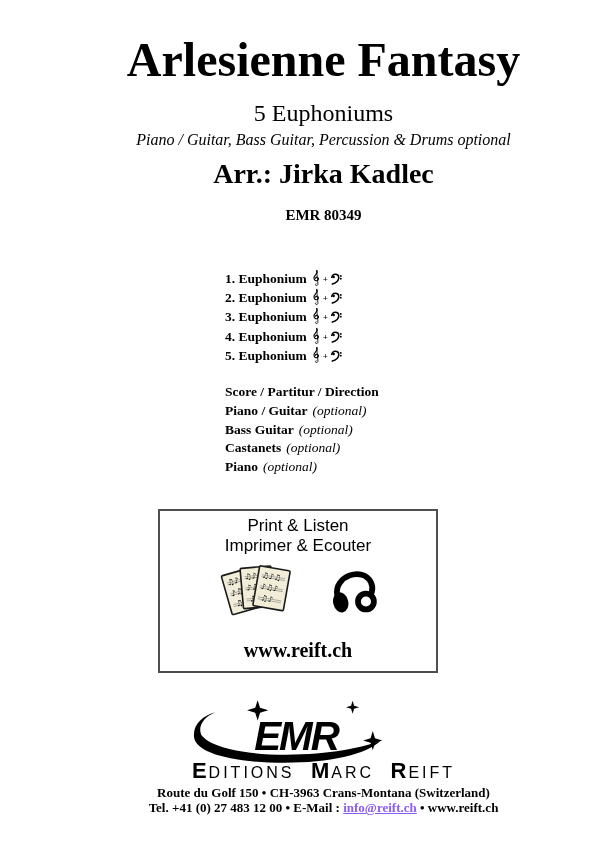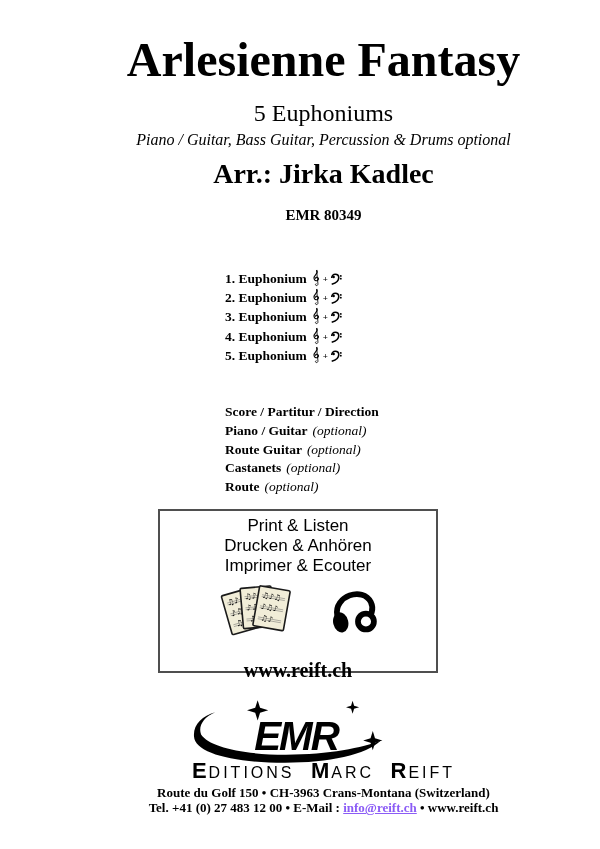--- a/index.html
+++ b/index.html
@@ -18,21 +18,21 @@
   .title{top:34px;font-size:48px;font-weight:bold;line-height:1.1;}
   .ensemble{top:100px;font-size:24px;line-height:1.1;}
   .options-note{top:131px;font-size:16px;font-style:italic;line-height:1.15;}
   .arranger{top:158px;font-size:28px;font-weight:bold;line-height:1.15;}
   .catalog{top:207px;font-size:15px;font-weight:bold;line-height:1.15;}
 
   .parts-list{position:absolute;left:225px;top:269px;}
   .part-row{height:19.4px;display:flex;align-items:center;font-size:13.5px;font-weight:bold;white-space:nowrap;}
   .clef-treble{margin-left:4px;margin-top:-2px;}
   .clef-plus{font-size:9px;font-weight:bold;margin:0 2px;}
-  .editions-list{position:absolute;left:225px;top:404px;}
+  .editions-list{position:absolute;left:225px;top:384px;}
   .edition-row{height:18.75px;display:flex;align-items:baseline;font-size:13.5px;white-space:nowrap;}
   .ed-name{font-weight:bold;}
   .ed-note{font-style:italic;margin-left:5px;text-align:right;}
 
   .promo-box{
     position:absolute;left:158px;top:509px;width:280px;height:164px;
     border:2px solid #4f4f4f;box-sizing:border-box;text-align:center;
   }
   .promo-line{font-family:"Liberation Sans",sans-serif;font-weight:normal;font-size:17px;line-height:20px;}
   .promo-line:first-child{margin-top:5px;}
@@ -136,36 +136,35 @@
   <div class="editions-list">
     <div class="edition-row">
       <span class="ed-name">Score / Partitur / Direction</span>
       <span class="ed-note"></span>
     </div>
     <div class="edition-row">
       <span class="ed-name">Piano / Guitar</span>
       <span class="ed-note">(optional)</span>
     </div>
     <div class="edition-row">
-      <span class="ed-name">Route Guitar</span>
+      <span class="ed-name">Bass Guitar</span>
       <span class="ed-note">(optional)</span>
     </div>
     <div class="edition-row">
       <span class="ed-name">Castanets</span>
       <span class="ed-note">(optional)</span>
     </div>
     <div class="edition-row">
-      <span class="ed-name">Route</span>
+      <span class="ed-name">Piano</span>
       <span class="ed-note">(optional)</span>
     </div>
   </div>
 
   <div class="promo-box">
     <div class="promo-line">Print &amp; Listen</div>
-    <div class="promo-line">Drucken &amp; Anhören</div>
     <div class="promo-line">Imprimer &amp; Ecouter</div>
     <div class="icons-row">
       <svg width="74" height="62" viewBox="0 0 78 66">
         <defs>
           <g id="sheet-page">
             <rect x="0" y="0" width="33" height="43" rx="1.5" fill="#f1edd8" stroke="#1a1a1a" stroke-width="1.7"></rect>
             <g stroke="#666" stroke-width="0.5">
               <path d="M4 9h25 M4 11h25 M4 21h25 M4 23h25 M4 33h25 M4 35h25" fill="none"></path>
             </g>
             <g font-family="'DejaVu Sans',sans-serif" font-size="8.5" fill="#111">

